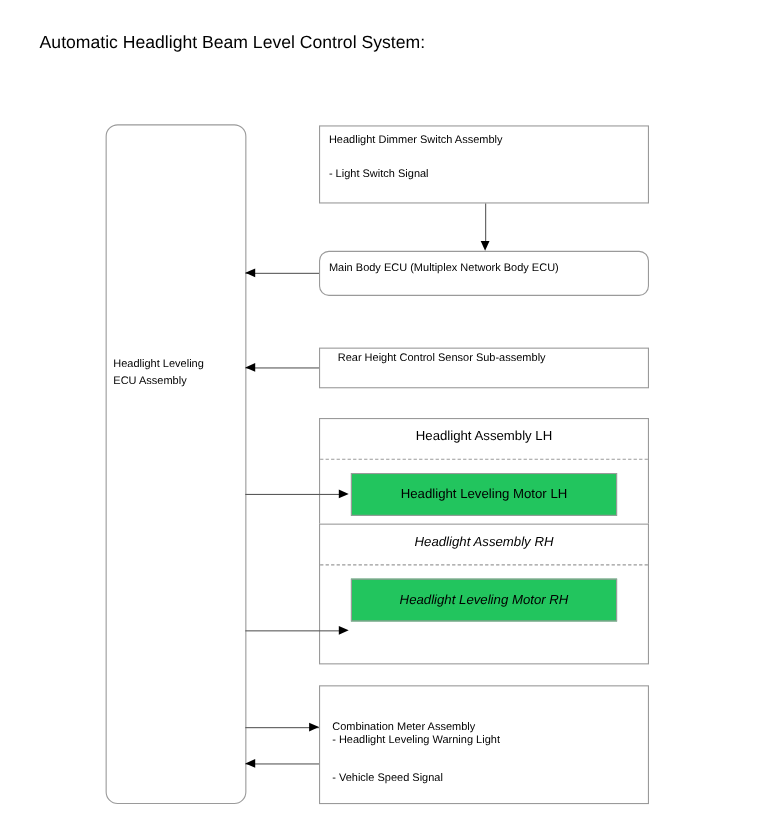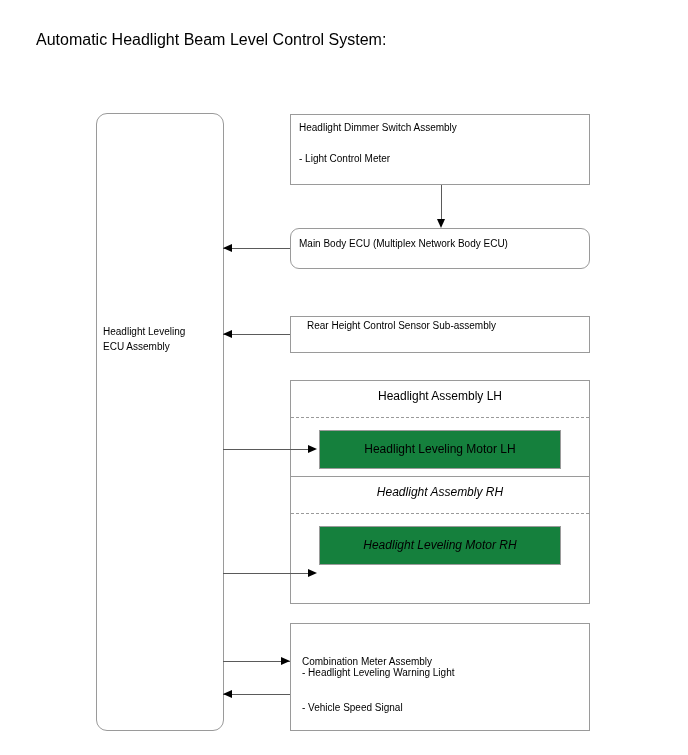--- a/index.html
+++ b/index.html
@@ -119,21 +119,21 @@
     height: 0;
     border-top: 1px dashed #9a9a9a;
   }
   .motor-box {
     position: absolute;
     box-sizing: border-box;
     left: 28px;
     top: 49px;
     width: 242px;
     height: 39px;
-    background: #15803d;
+    background: #22c55e;
     border: 1px solid #9a9a9a;
   }
   .motor-label {
     position: absolute;
     left: 0;
     top: 11px;
     width: 100%;
     text-align: center;
     font-size: 12px;
     line-height: 15px;
@@ -199,21 +199,21 @@
 <div id="diagram-root">
 
   <div class="page-title">Automatic Headlight Beam Level Control System:</div>
 
   <div class="box" id="ecu-assembly-box"></div>
   <div class="box-label" id="ecu-assembly-label">Headlight Leveling
 ECU Assembly</div>
 
   <div class="box" id="dimmer-switch-box"></div>
   <div class="box-label" id="dimmer-switch-title">Headlight Dimmer Switch Assembly</div>
-  <div class="box-label" id="dimmer-switch-signal">- Light Control Meter</div>
+  <div class="box-label" id="dimmer-switch-signal">- Light Switch Signal</div>
 
   <div class="box rounded" id="main-body-ecu-box"></div>
   <div class="box-label" id="main-body-ecu-label">Main Body ECU (Multiplex Network Body ECU)</div>
 
   <div class="box" id="rear-height-sensor-box"></div>
   <div class="box-label" id="rear-height-sensor-label">Rear Height Control Sensor Sub-assembly</div>
 
   <div class="box assembly-outer" id="headlight-assembly-lh-box">
     <div class="assembly-title">Headlight Assembly LH</div>
     <div class="assembly-divider"></div>

